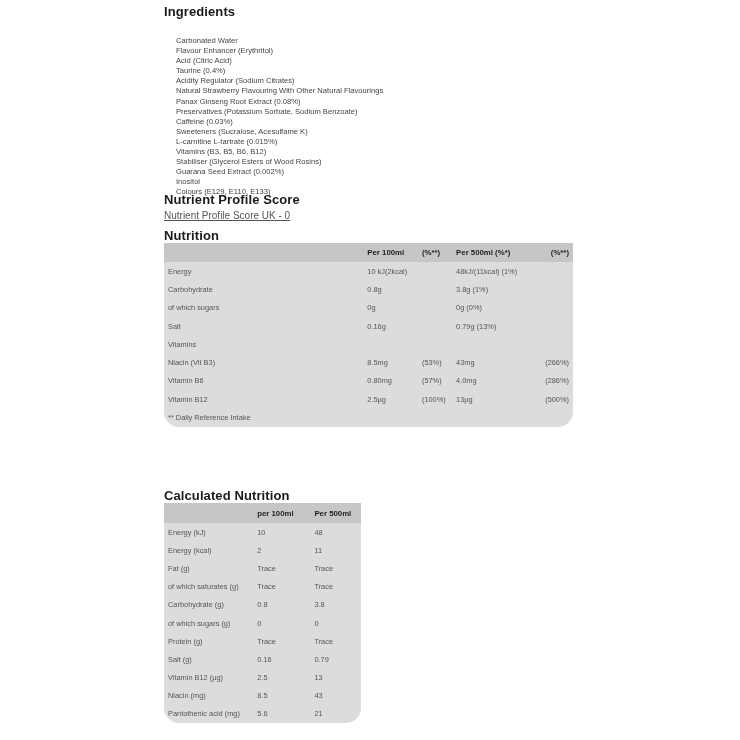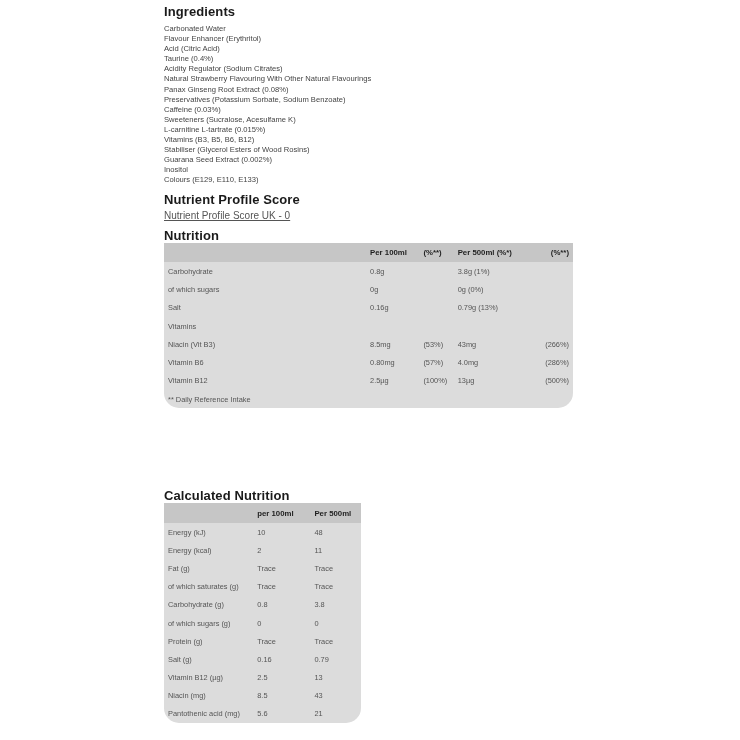--- a/index.html
+++ b/index.html
@@ -9,21 +9,21 @@
     font-family: "Liberation Sans", sans-serif;
     color: #444;
     position: relative;
   }
   .wrap { position: absolute; left: 164px; top: 0; width: 560px; }
   h2 {
     font-size: 13px; font-weight: bold; color: #1a1a1a;
     margin: 0; letter-spacing: 0.1px;
   }
   .h-ingredients { position: absolute; top: 4px; left: 0; }
-  .ingredients { position: absolute; top: 24px; left: 0; margin: 0; padding: 0; list-style: none; }
+  .ingredients { position: absolute; top: 24px; left: 0; margin: 12px; padding: 0; list-style: none; }
   .ingredients li { font-size: 7.6px; line-height: 10.1px; color: #444; }
   .h-nps { position: absolute; top: 192px; left: 0; }
   .nps-text { position: absolute; top: 210px; left: 0; font-size: 10px; color: #555; text-decoration: underline; }
   .h-nutrition { position: absolute; top: 228px; left: 0; }
 
   table { border-collapse: collapse; font-size: 7.4px; color: #555; border-radius: 15px; }
   .nut-table { position: absolute; top: 243px; left: 0; width: 409px; background: #dcdcdc; }
   .nut-table th { background: #c6c6c6; color: #1e1e1e; font-weight: bold; font-size: 7.8px;
     text-align: left; height: 19px; padding: 0 0 0 4px; }
   .nut-table td { height: 18.3px; padding: 0 0 0 4px; white-space: nowrap; }
@@ -76,20 +76,27 @@
       <tr>
         <th class="c0"></th>
         <th class="c1">Per 100ml</th>
         <th class="c2">(%**)</th>
         <th class="c3">Per 500ml (%*)</th>
         <th class="c4">(%**)</th>
       </tr>
     </thead>
     <tbody>
       <tr>
+        <td>Energy</td>
+        <td>10 kJ(2kcal)</td>
+        <td></td>
+        <td>48kJ/(11kcal) (1%)</td>
+        <td class="c4"></td>
+      </tr>
+      <tr>
         <td>Carbohydrate</td>
         <td>0.8g</td>
         <td></td>
         <td>3.8g (1%)</td>
         <td class="c4"></td>
       </tr>
       <tr>
         <td>of which sugars</td>
         <td>0g</td>
         <td></td>

